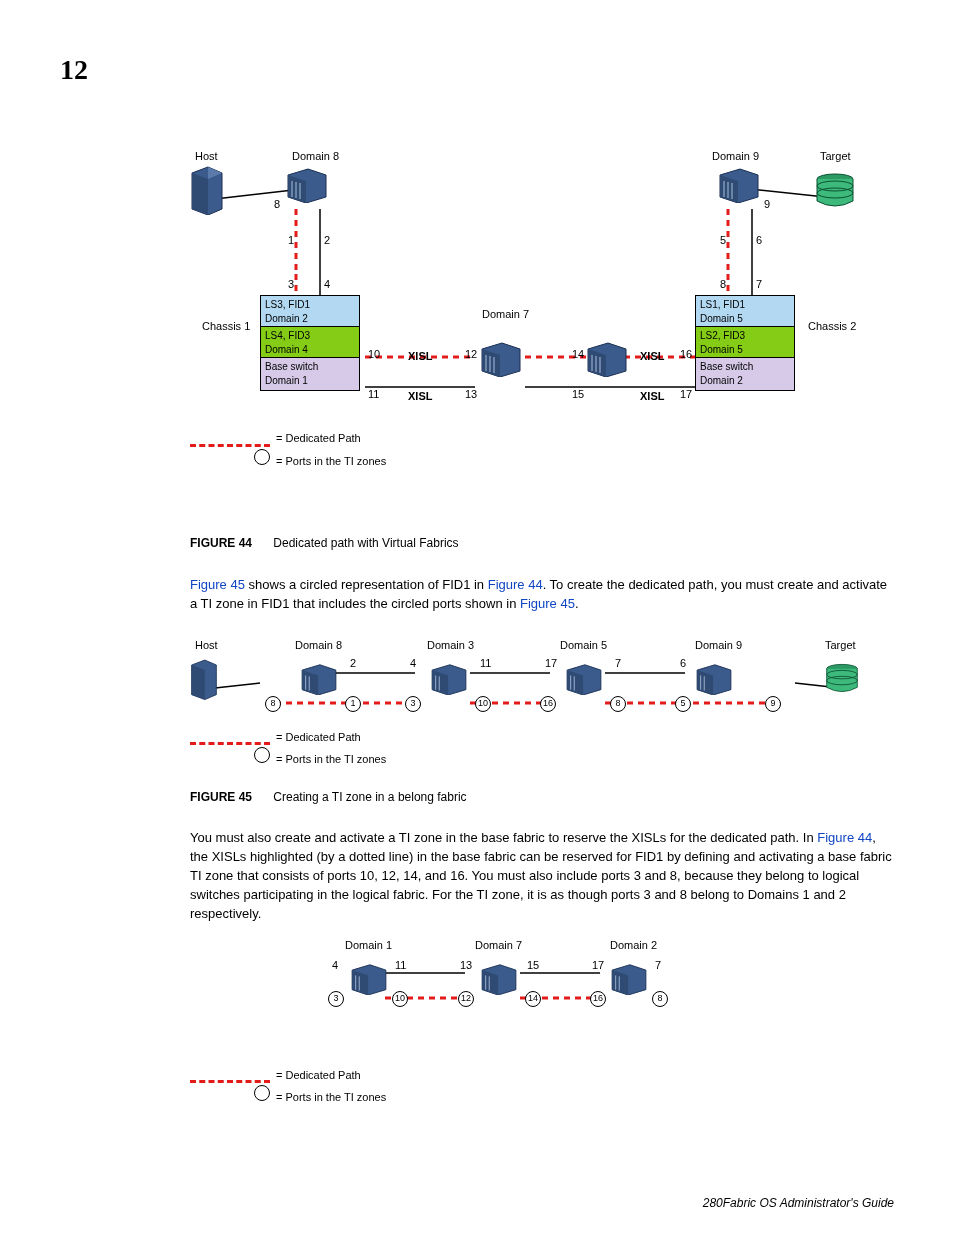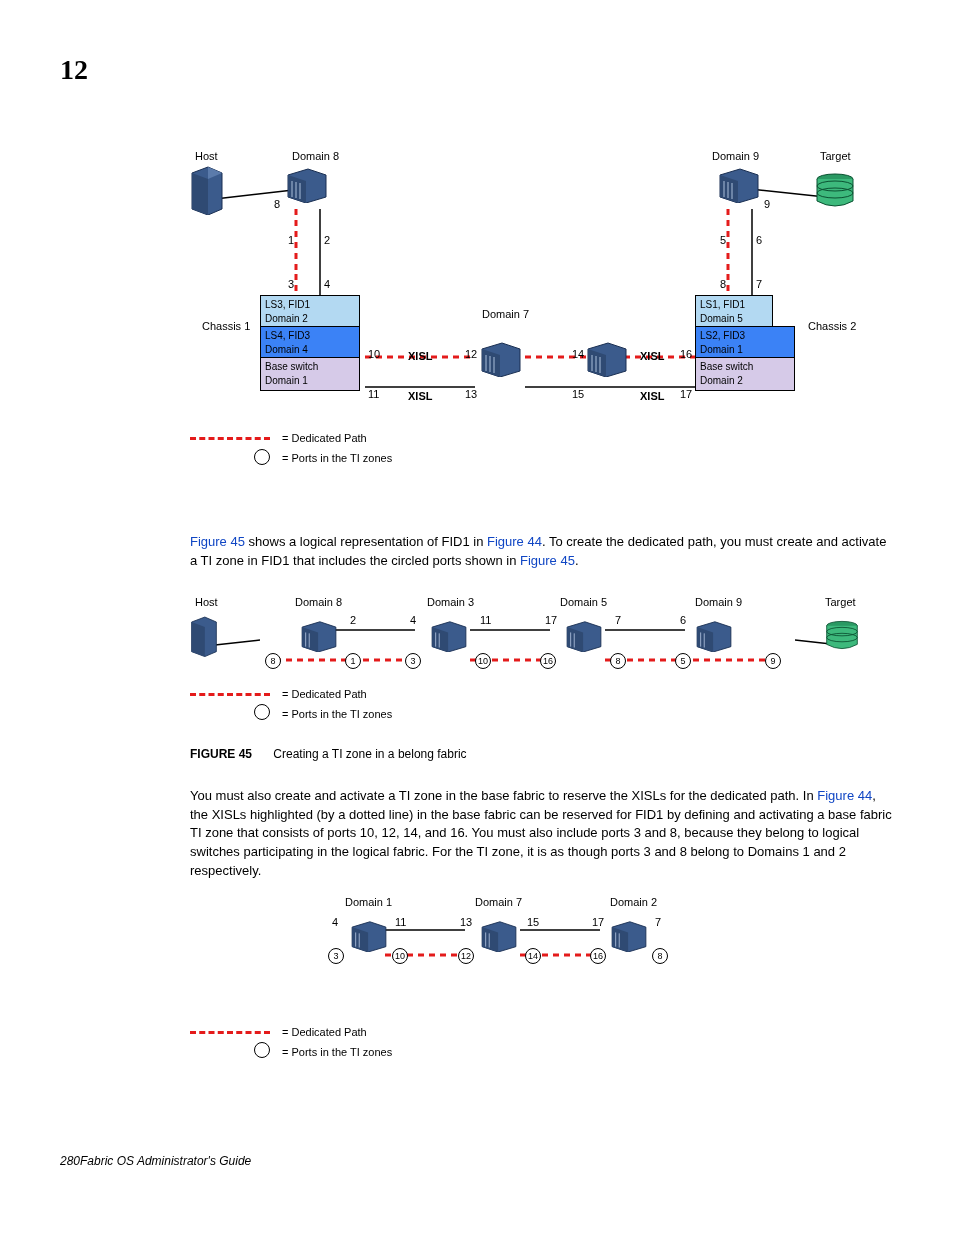--- a/index.html
+++ b/index.html
@@ -37,21 +37,21 @@
   }
   .body-text {
     font-size: 13px;
     margin: 0 0 14px 0;
     line-height: 1.45;
   }
   .link { color: #1046c4; }
   .content { margin-left: 130px; }
   .footer {
     display: flex;
-    justify-content: flex-start;
+    justify-content: flex-end;
     margin-top: 90px;
     font-style: italic;
     font-size: 12px;
   }
   .footer .right { text-align: right; }
   .diagram {
     position: relative;
     height: 380px;
     margin-bottom: 4px;
   }
@@ -73,34 +73,34 @@
   }
   .switch-sm { width: 38px; height: 32px; }
   .host {
     width: 34px; height: 50px;
   }
   .target {
     width: 40px; height: 34px;
   }
   .chassis-box { border: 1px solid #000; font-size: 10px; padding: 2px 4px; }
   .box-blue { background: #b3d9f2; }
-  .box-green { background: #3b82f6; }
+  .box-green { background: #84cc16; }
   .box-purple { background: #d6cae8; }
   .circ {
     border: 1.5px solid #000;
     border-radius: 50%;
     width: 16px; height: 16px;
     display: inline-flex;
     align-items: center;
     justify-content: center;
     font-size: 9px;
     background: #fff;
   }
   .legend { margin: 10px 0 2px 0; }
-  .legend-row { display: flex; align-items: center; gap: 12px; font-size: 11px; margin: 2px 0; }
+  .legend-row { display: flex; align-items: flex-end; gap: 6px; font-size: 11px; margin: 2px 0; }
   .dash-sample {
     width: 80px; height: 2px;
     border-top: 3px dashed #e41b1b;
   }
   .circ-sample {
     width: 16px; height: 16px;
     border: 1.5px solid #000;
     border-radius: 50%;
   }
   svg.net { position: absolute; left: 0; top: 0; pointer-events: none; }
@@ -191,24 +191,24 @@
     <span class="abs lbl" style="left:618px; top:170px;">Chassis 2</span>
     <span class="abs lbl" style="left:292px; top:158px;">Domain 7</span>
 
     <div class="abs chassis-box box-blue" style="left:70px; top:146px; width:100px; white-space:pre-line;">LS3, FID1
 Domain 2</div>
     <div class="abs chassis-box box-green" style="left:70px; top:177px; width:100px; white-space:pre-line;">LS4, FID3
 Domain 4</div>
     <div class="abs chassis-box box-purple" style="left:70px; top:208px; width:100px; white-space:pre-line;">Base switch
 Domain 1</div>
 
-    <div class="abs chassis-box box-blue" style="left:505px; top:146px; width:78px; white-space:pre-line;">LS1, FID1
+    <div class="abs chassis-box box-blue" style="left:505px; top:146px; width:100px; white-space:pre-line;">LS1, FID1
 Domain 5</div>
     <div class="abs chassis-box box-green" style="left:505px; top:177px; width:100px; white-space:pre-line;">LS2, FID3
-Domain 1</div>
+Domain 5</div>
     <div class="abs chassis-box box-purple" style="left:505px; top:208px; width:100px; white-space:pre-line;">Base switch
 Domain 2</div>
 
     <svg class="abs switch" style="left:290px; top:192px;" viewBox="0 0 42 36">
       <polygon points="2,8 22,2 40,8 40,30 20,36 2,30" fill="#3b5b8c" stroke="#1a2f52"></polygon>
       <polygon points="2,8 20,14 20,36 2,30" fill="#2f4a73"></polygon>
       <line x1="6" y1="14" x2="6" y2="30" stroke="#aabedb"></line>
         <line x1="10" y1="15" x2="10" y2="31" stroke="#aabedb"></line>
         <line x1="14" y1="16" x2="14" y2="32" stroke="#aabedb"></line>
     </svg>
@@ -239,23 +239,27 @@
           <span class="dash-sample"></span>
           <span>= Dedicated Path</span>
         </div>
       <div class="legend-row">
           <span style="width:80px; text-align:right;"><span class="circ-sample" style="display:inline-block;"></span></span>
           <span>= Ports in the TI zones</span>
         </div>
     </div>
   </div>
 
+  <p class="fig-caption">
+    <span class="fig-label">FIGURE 44</span>
+    <span>Dedicated path with Virtual Fabrics</span>
+  </p>
 
   <p class="body-text">
-    <span class="link">Figure 45</span><span> shows a logical representation of FID1 in </span><span class="link">Figure 44</span><span>. To create the dedicated path, you must create and activate a TI zone in FID1 that includes the circled ports shown in </span><span class="link">Figure 45</span><span>.</span>
+    <span class="link">Figure 45</span><span> shows a circled representation of FID1 in </span><span class="link">Figure 44</span><span>. To create the dedicated path, you must create and activate a TI zone in FID1 that includes the circled ports shown in </span><span class="link">Figure 45</span><span>.</span>
   </p>
 
   <div class="diagram-sm">
     <svg class="net" width="680" height="155">
       <line x1="25" y1="60" x2="70" y2="55" stroke="#000" stroke-width="1.5"></line>
       <line x1="605" y1="55" x2="650" y2="60" stroke="#000" stroke-width="1.5"></line>
 
       <line x1="145" y1="45" x2="225" y2="45" stroke="#000" stroke-width="1.5"></line>
       <line x1="280" y1="45" x2="360" y2="45" stroke="#000" stroke-width="1.5"></line>
       <line x1="415" y1="45" x2="495" y2="45" stroke="#000" stroke-width="1.5"></line>

